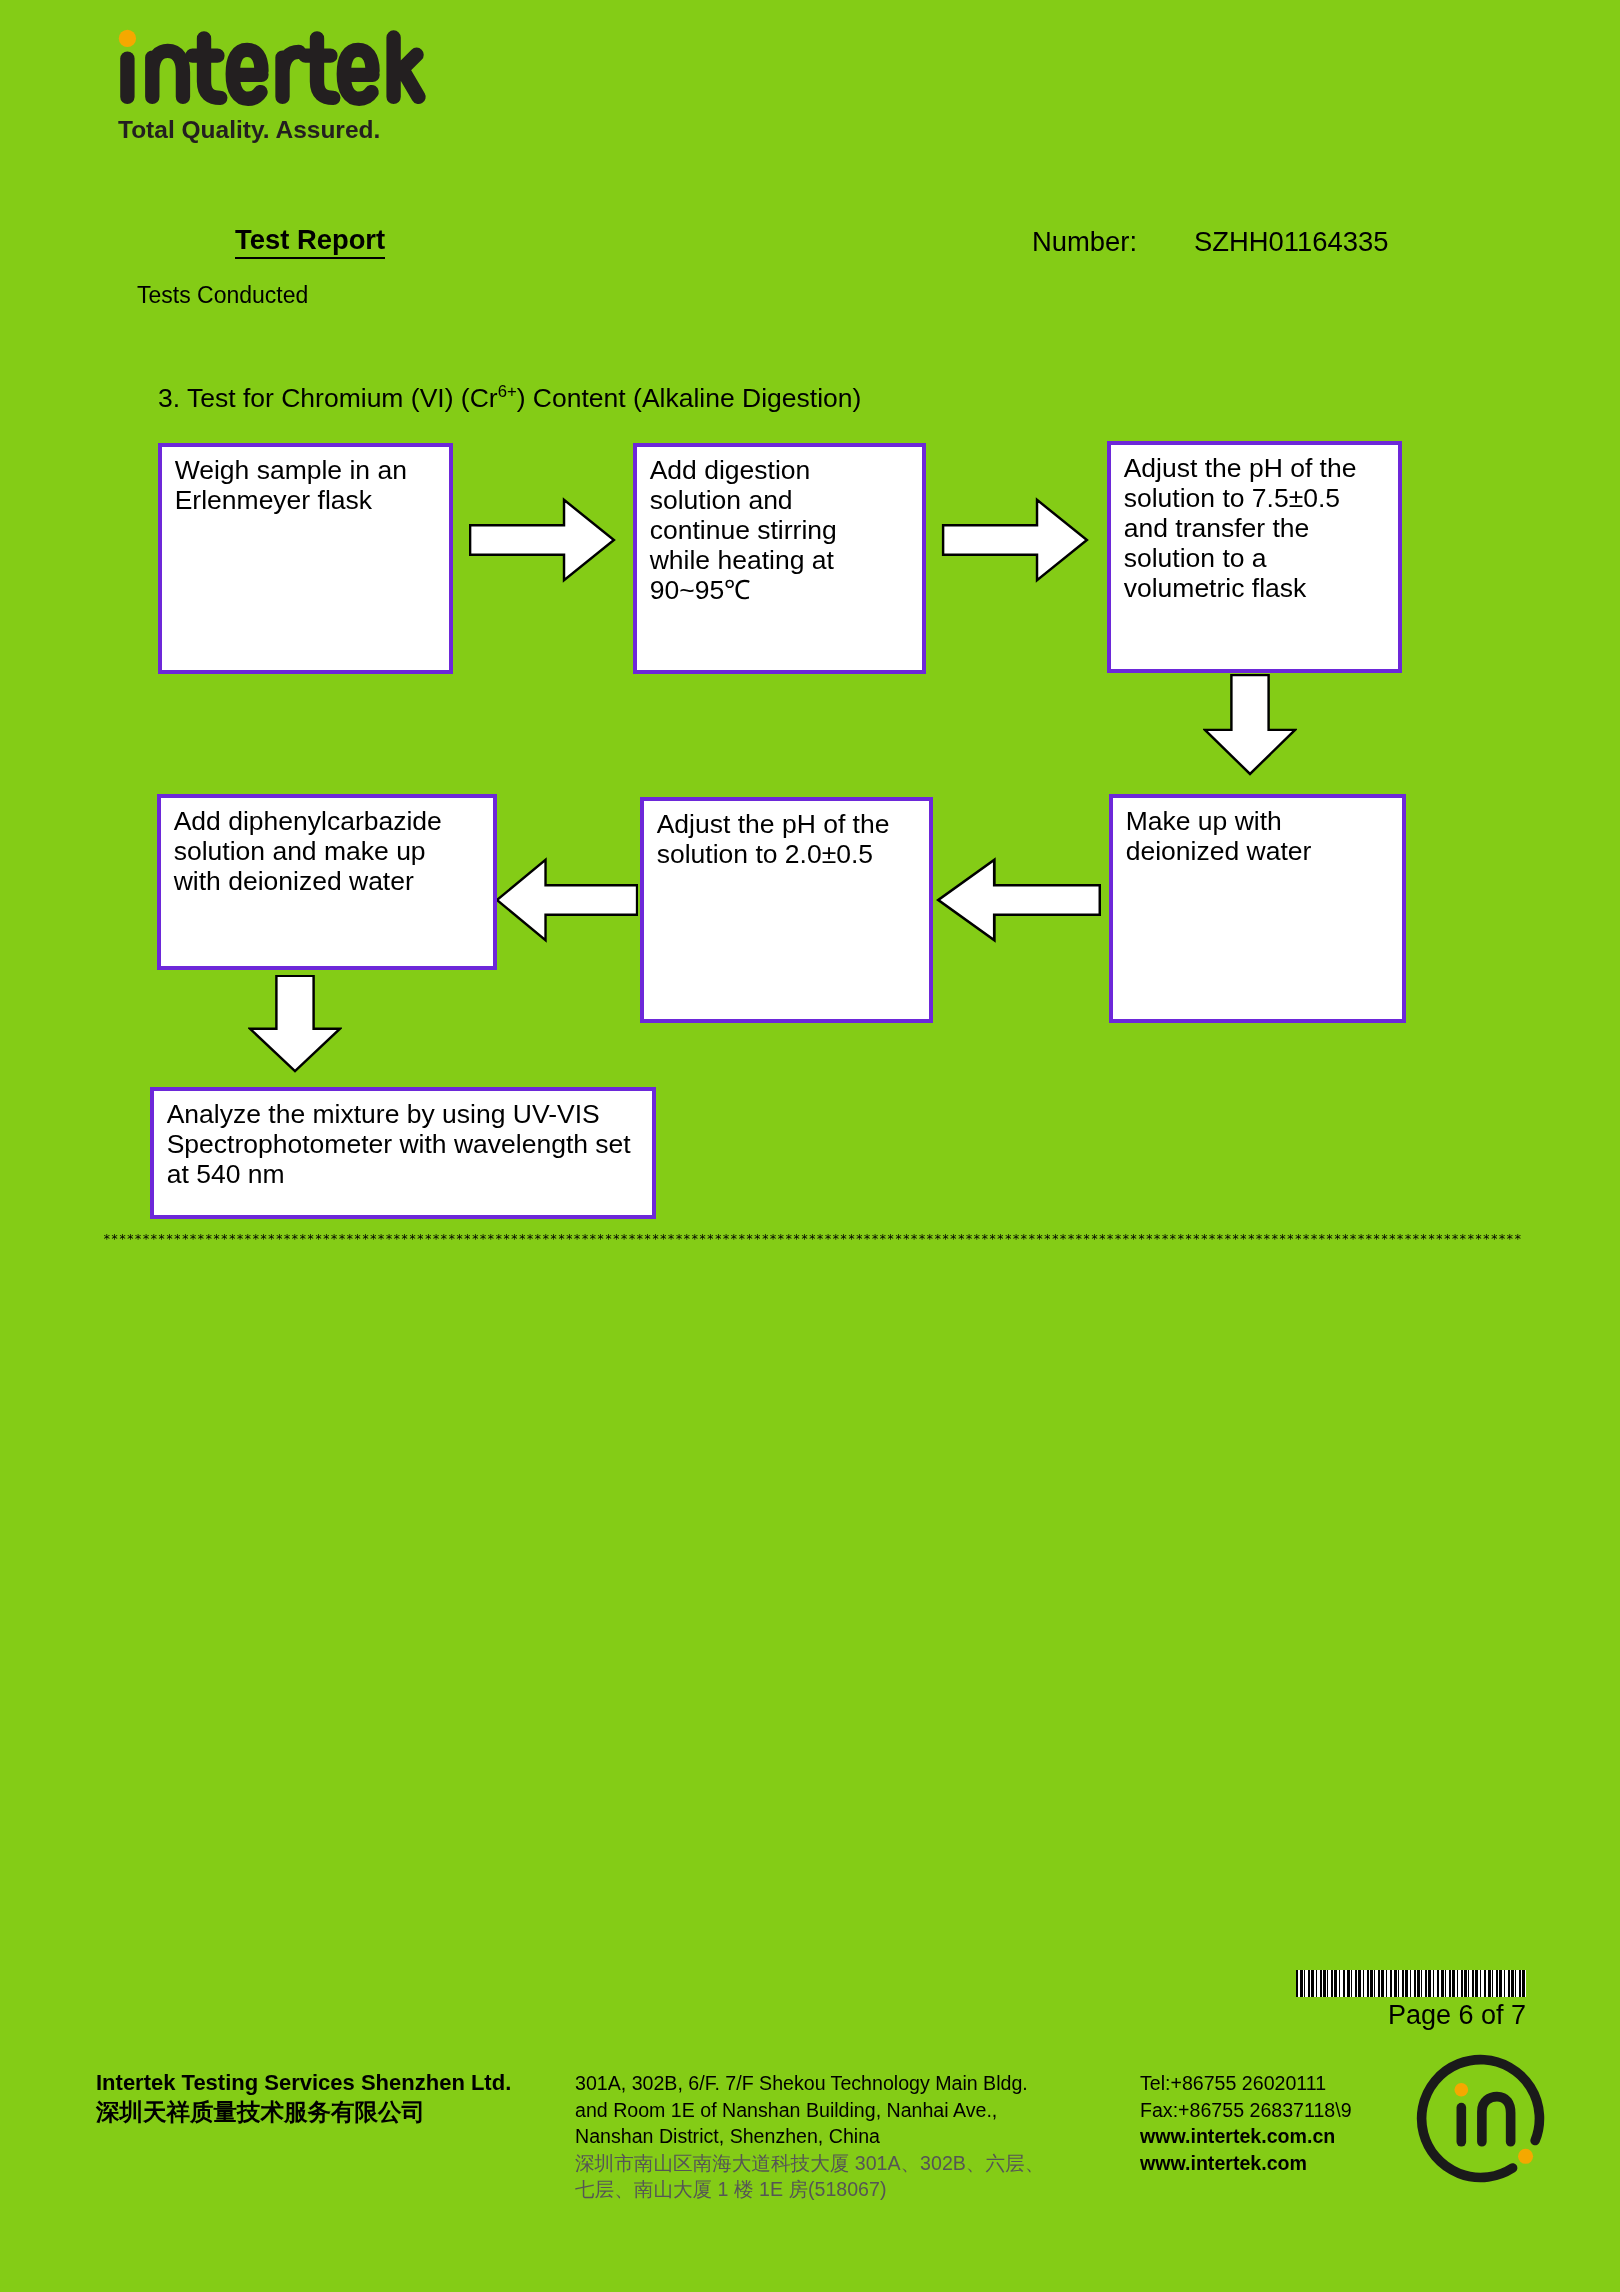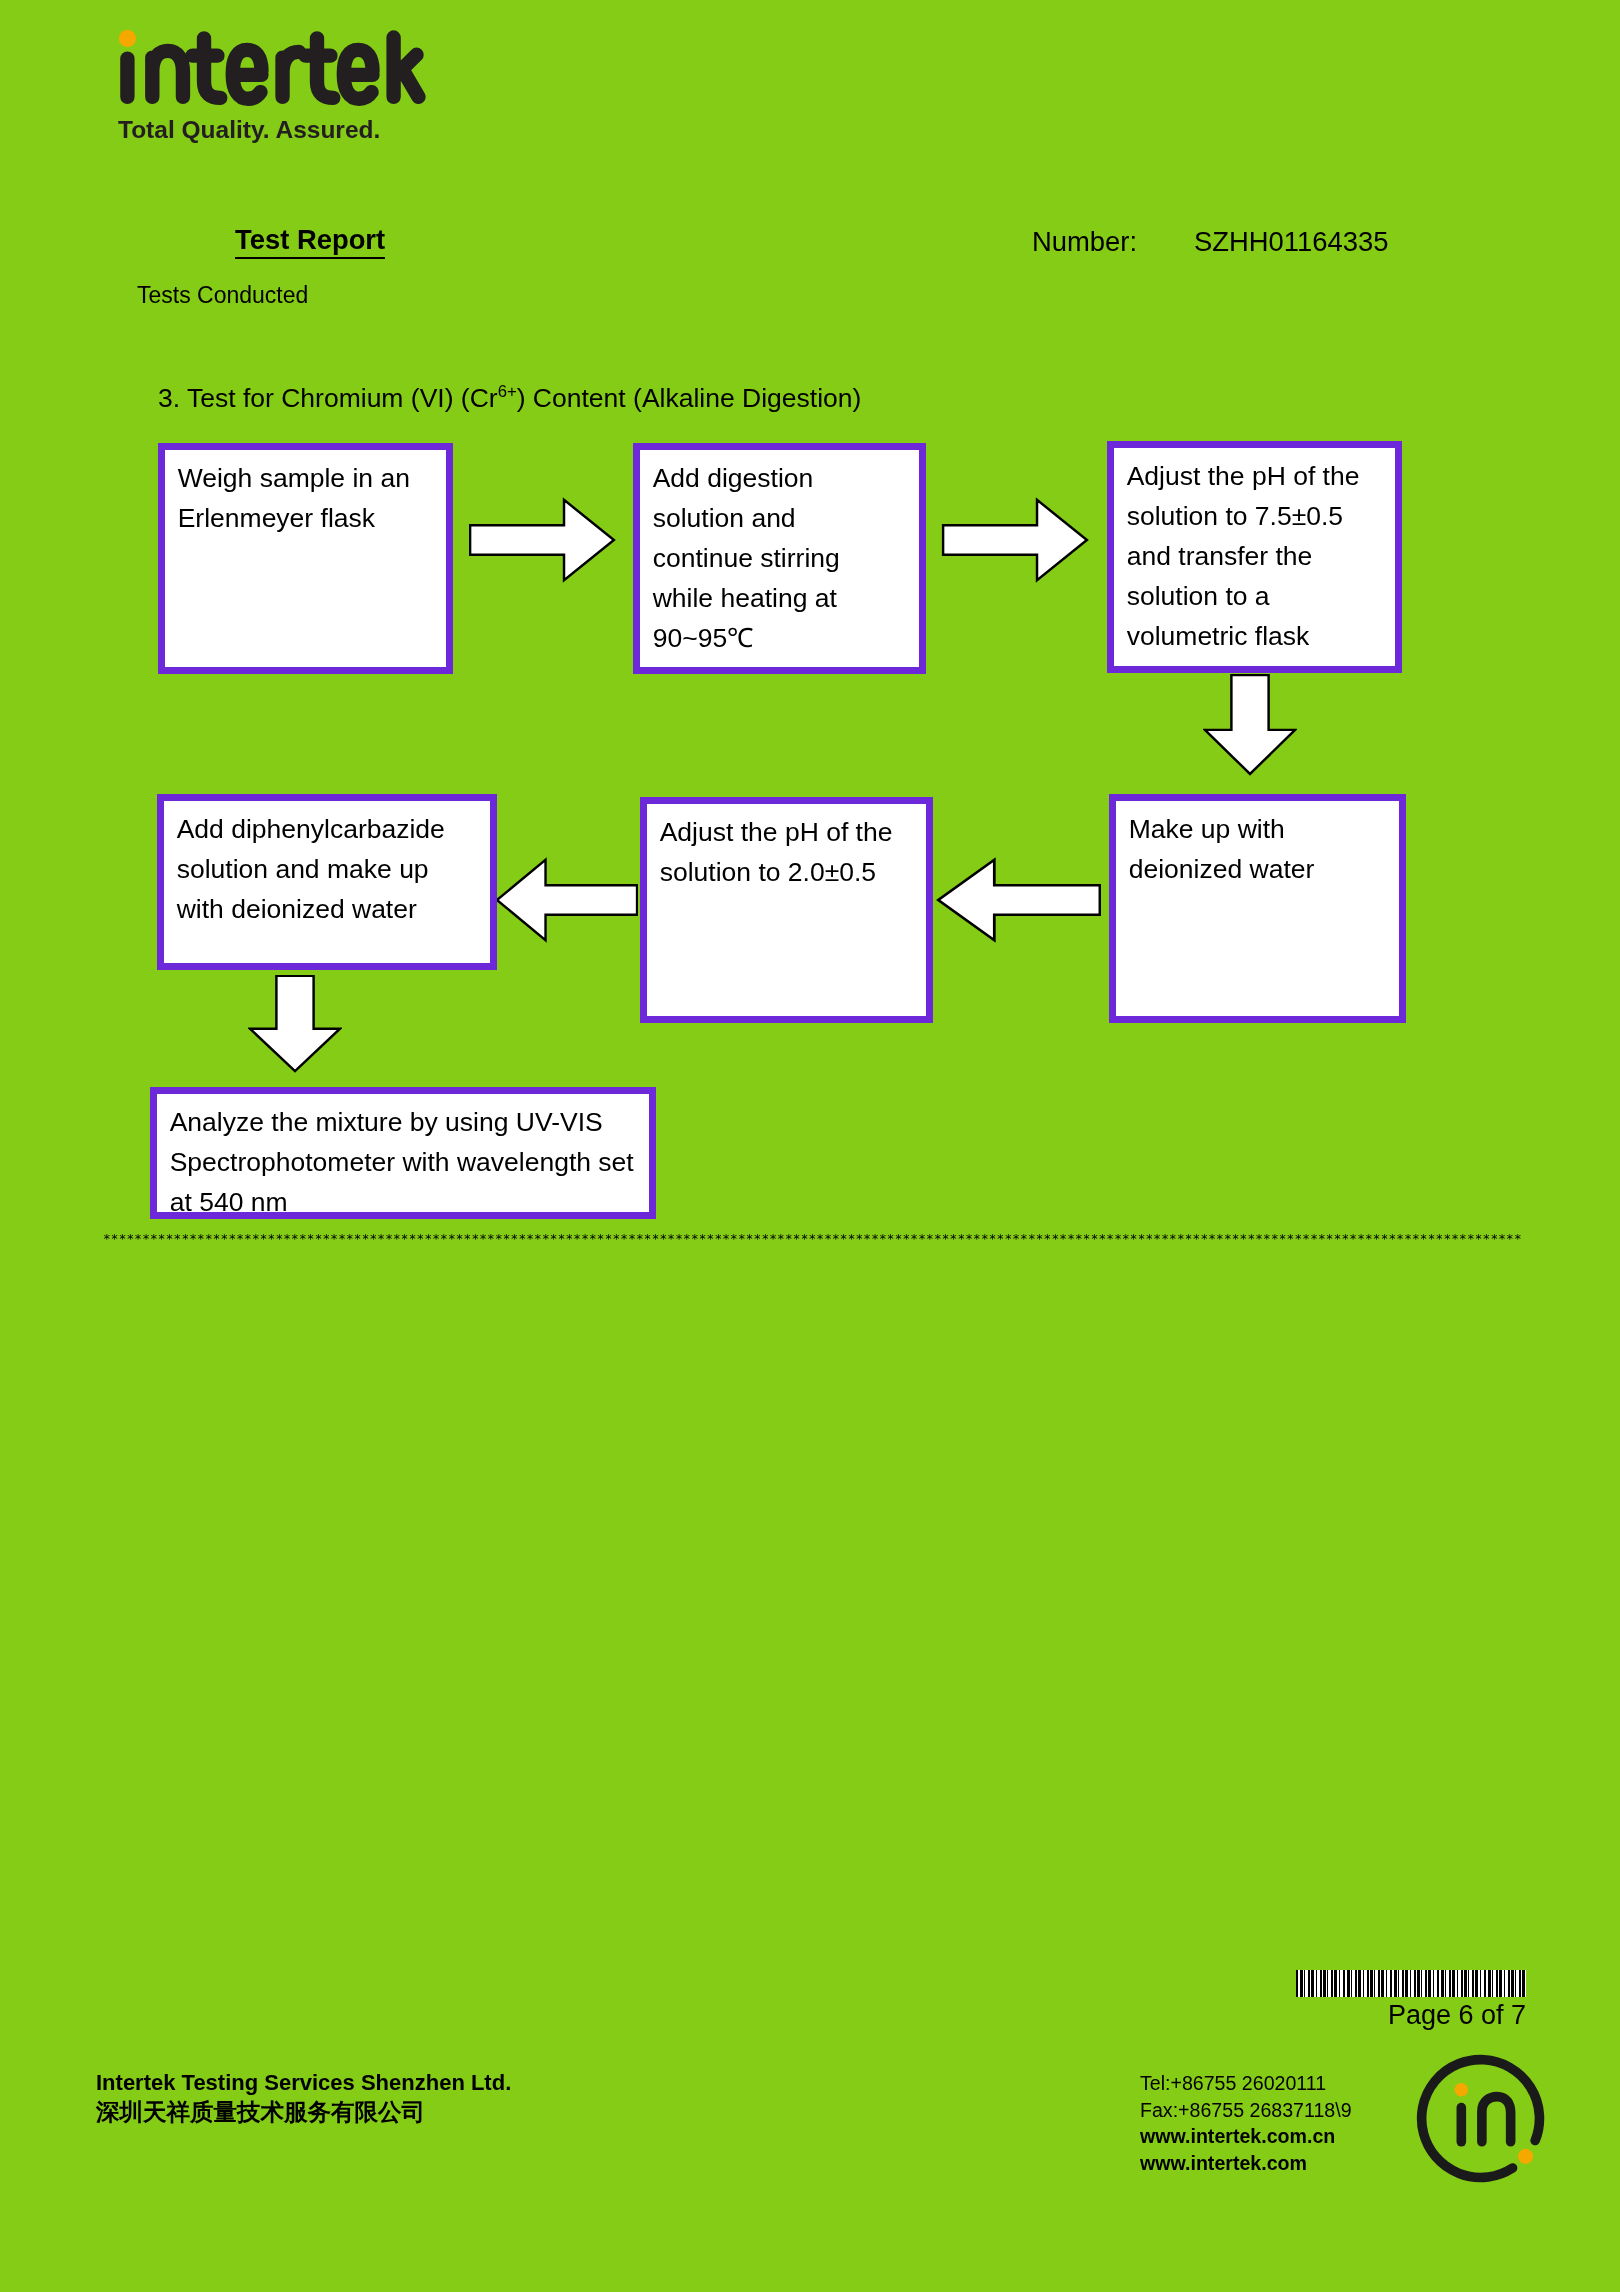--- a/index.html
+++ b/index.html
@@ -10,22 +10,22 @@
   
   .wordmark{position:absolute;left:114px;top:25.5px;width:316px;height:90px;}
   .tagline{position:absolute;left:118px;top:116px;font-size:24.5px;font-weight:bold;color:#231f20;letter-spacing:0px;}
   .title{position:absolute;left:235px;top:224px;font-size:27.4px;font-weight:bold;border-bottom:2.9px solid #000;padding-bottom:1px;}
   .num-label{position:absolute;left:1032px;top:226px;font-size:27.4px;}
   .num-value{position:absolute;left:1194px;top:226px;font-size:27.4px;}
   .subtitle{position:absolute;left:137px;top:282px;font-size:23px;}
   .section-heading{position:absolute;left:158px;top:382px;font-size:26.5px;white-space:nowrap;}
   .section-heading sup{font-size:16.7px;}
   
-  .fbox{position:absolute;border:7px solid #6d28d9;background:#fff;box-sizing:border-box;
-        padding:7.8px 12.7px;font-size:26.5px;line-height:40px;white-space:pre-line;}
+  .fbox{position:absolute;border:4px solid #6d28d9;background:#fff;box-sizing:border-box;
+        padding:7.8px 12.7px;font-size:26.5px;line-height:30px;white-space:pre-line;}
   .arrow{position:absolute;}
   .arrow svg{display:block;width:100%;height:100%;}
   .arrow polygon{fill:#fff;stroke:#000;stroke-width:2.5;}
   
   .separator{position:absolute;left:103px;top:1231px;width:1419px;height:21.6px;overflow:hidden;
              font-family:"DejaVu Sans Mono",monospace;font-size:12.7px;letter-spacing:0.2px;white-space:nowrap;}
   
   .barcode{position:absolute;left:1296px;top:1970px;width:230px;height:26.5px;
     background:repeating-linear-gradient(90deg,
       #000 0 2px,#fff 2px 3.9px,#000 3.9px 6.9px,#fff 6.9px 7.8px,#000 7.8px 8.8px,#fff 8.8px 11.8px,
@@ -139,20 +139,27 @@
   <div class="separator">************************************************************************************************************************************************************************************************************************************************</div>
 
   <div class="barcode"></div>
   <div class="page-label">Page 6 of 7</div>
 
   <div class="f-col1">
     <div class="f-company-en">Intertek Testing Services Shenzhen Ltd.</div>
     <div class="f-company-cn">深圳天祥质量技术服务有限公司</div>
   </div>
 
+  <div class="f-col2">
+    <div>301A, 302B, 6/F. 7/F Shekou Technology Main Bldg.</div>
+    <div>and Room 1E of Nanshan Building, Nanhai Ave.,</div>
+    <div>Nanshan District, Shenzhen, China</div>
+    <div class="cn">深圳市南山区南海大道科技大厦 301A、302B、六层、</div>
+    <div class="cn">七层、南山大厦 1 楼 1E 房(518067)</div>
+  </div>
 
   <div class="f-col3">
     <div>Tel:+86755 26020111</div>
     <div>Fax:+86755 26837118\9</div>
     <div class="bold">www.intertek.com.cn</div>
     <div class="bold">www.intertek.com</div>
   </div>
 
   <div class="in-logo">
     <svg viewBox="0 0 100 100" xmlns="http://www.w3.org/2000/svg">

